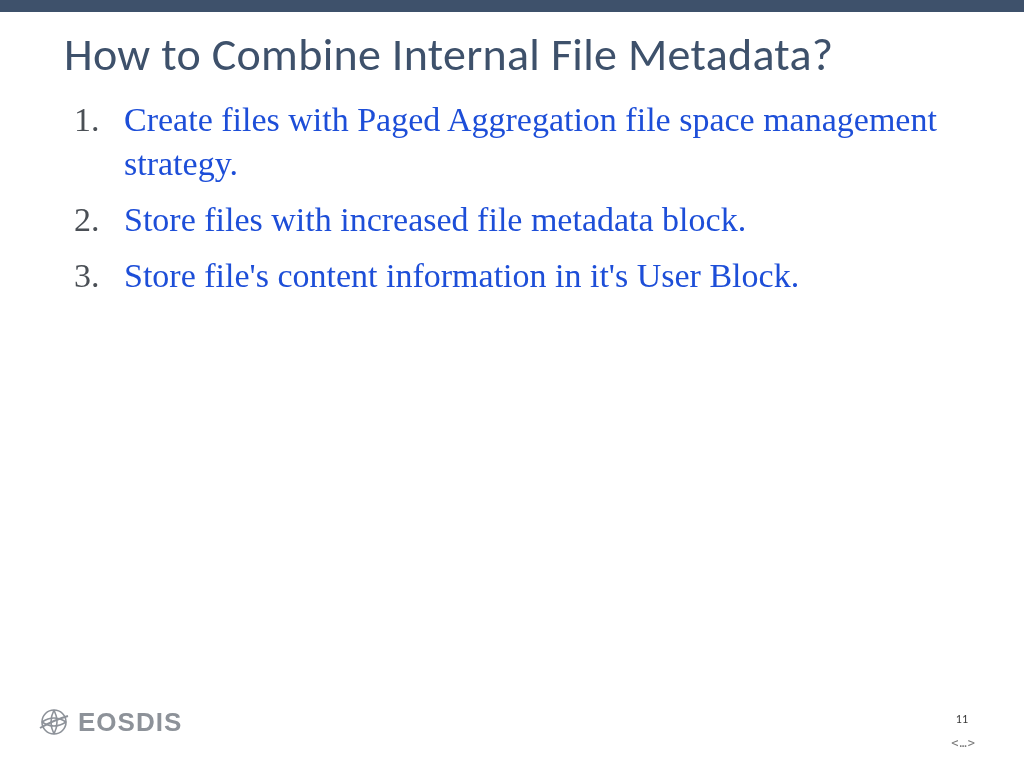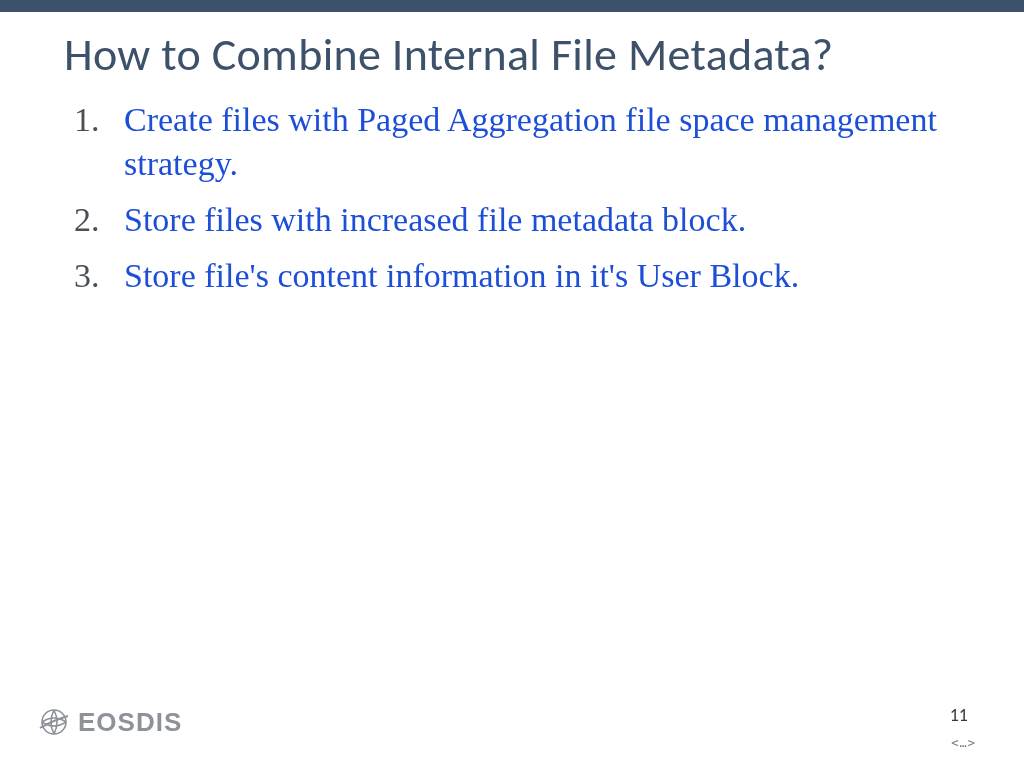--- a/index.html
+++ b/index.html
@@ -64,21 +64,21 @@
       font-size: 26px;
       font-weight: 700;
       letter-spacing: 1px;
       font-family: Arial, sans-serif;
     }
     .page-number {
       position: absolute;
       bottom: 42px;
       right: 56px;
       color: #3a3a3a;
-      font-size: 18px;
+      font-size: 12px;
       font-family: Calibri, Arial, sans-serif;
     }
     .nav-marker {
       position: absolute;
       bottom: 18px;
       right: 48px;
       color: #7a7a7a;
       font-size: 12px;
       letter-spacing: 1px;
       font-family: monospace;

